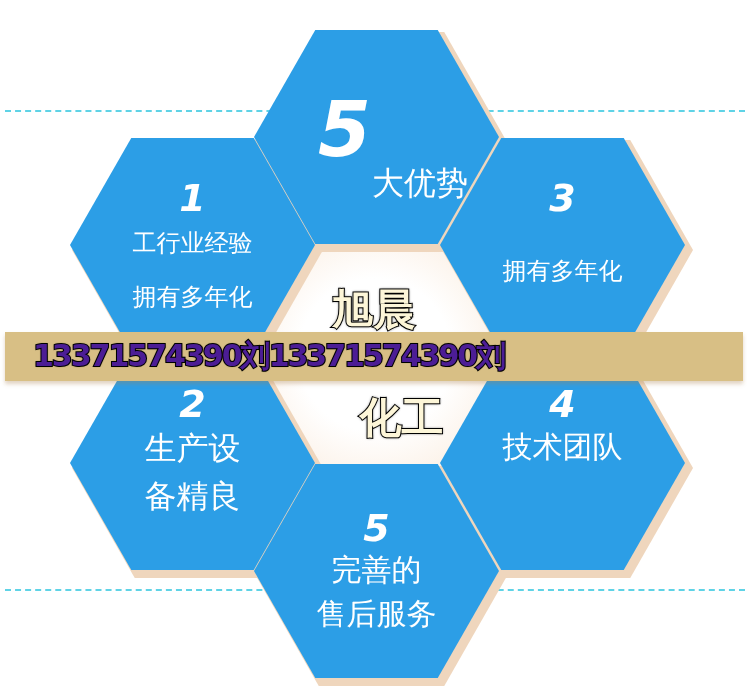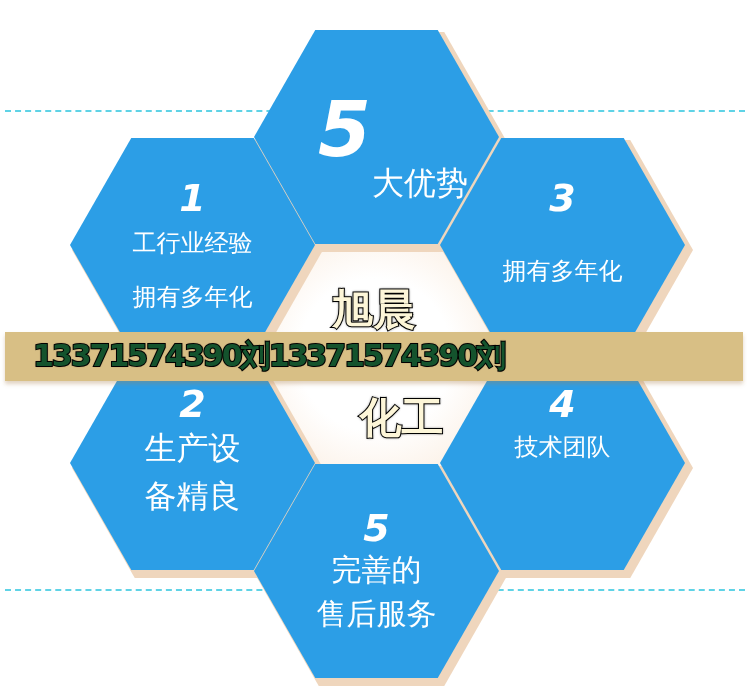--- a/index.html
+++ b/index.html
@@ -13,21 +13,21 @@
   .hex-shadow{position:absolute;width:251px;height:220px;
     clip-path:polygon(25% 0,75% 0,100% 50%,75% 100%,25% 100%,0 50%);
     background:#efd6bd;}
   .num{font-family:"DejaVu Sans",sans-serif;font-weight:bold;font-style:italic;font-size:38px;line-height:40px;}
   .txt{font-size:27px;line-height:42px;font-family:"DejaVu Sans",sans-serif;}
   .txt-sm{font-size:24px;line-height:50px;}
   .big5{position:absolute;left:64px;top:60px;font-size:76px;font-weight:bold;font-style:italic;line-height:80px;}
   .big-label{position:absolute;left:118px;top:104px;font-size:32px;margin-top:28px;}
   .banner{position:absolute;left:5px;top:332px;width:738px;height:49px;background:#d8bf85;
     box-shadow:0 3px 4px rgba(170,130,80,.35);display:flex;align-items:center;}
-  .phone{font-family:"DejaVu Sans",sans-serif;font-weight:bold;font-size:30px;color:#14532d;letter-spacing:-2px;
+  .phone{font-family:"DejaVu Sans",sans-serif;font-weight:bold;font-size:30px;color:#4c1d95;letter-spacing:-2px;
     -webkit-text-stroke:2px #000;paint-order:stroke fill;text-shadow:0 0 2px #000;}
   .slogan{font-family:"DejaVu Serif",serif;font-weight:bold;font-size:30px;color:#e9eef4;letter-spacing:4px;margin:0 6px 0 14px;}
   .brand{position:absolute;left:0;width:747px;text-align:center;font-size:42px;font-weight:bold;color:#fdf6d8;
     -webkit-text-stroke:2px #000;paint-order:stroke fill;text-shadow:0 0 3px #000;}
 </style>
 </head>
 <body>
 
 <div class="dash" style="top:110px;"></div>
 <div class="dash" style="top:589px;"></div>
@@ -65,21 +65,21 @@
   <div style="padding-top:28px;">
     <div class="num">2</div>
     <div class="txt" style="font-size:32px;line-height:48px;">生产设</div>
     <div class="txt" style="font-size:32px;line-height:48px;">备精良</div>
   </div>
 </div>
 
 <div class="hex" style="left:440px;top:356px;">
   <div style="padding-top:28px;">
     <div class="num">4</div>
-    <div class="txt" style="font-size:24px;line-height:46px;">技术团队</div>
+    <div class="txt" style="font-size:30px;line-height:46px;">技术团队</div>
   </div>
 </div>
 
 <div class="hex" style="left:254px;top:464px;">
   <div style="padding-top:44px;">
     <div class="num">5</div>
     <div class="txt" style="font-size:30px;line-height:44px;">完善的</div>
     <div class="txt" style="font-size:30px;line-height:44px;">售后服务</div>
   </div>
 </div>

